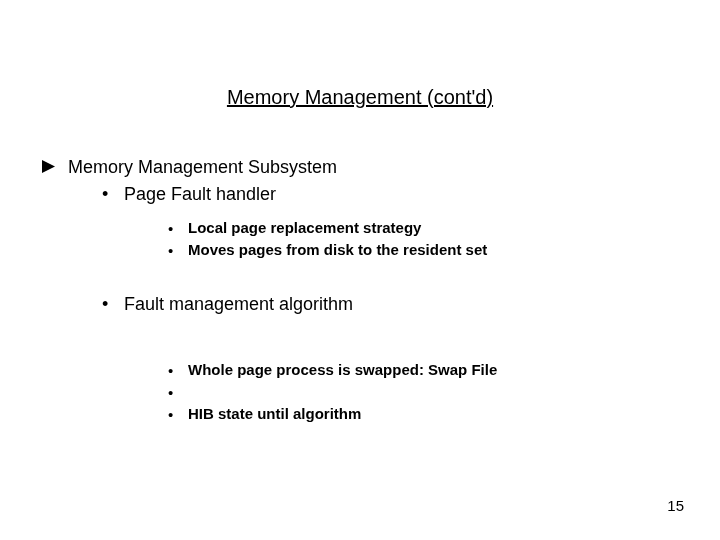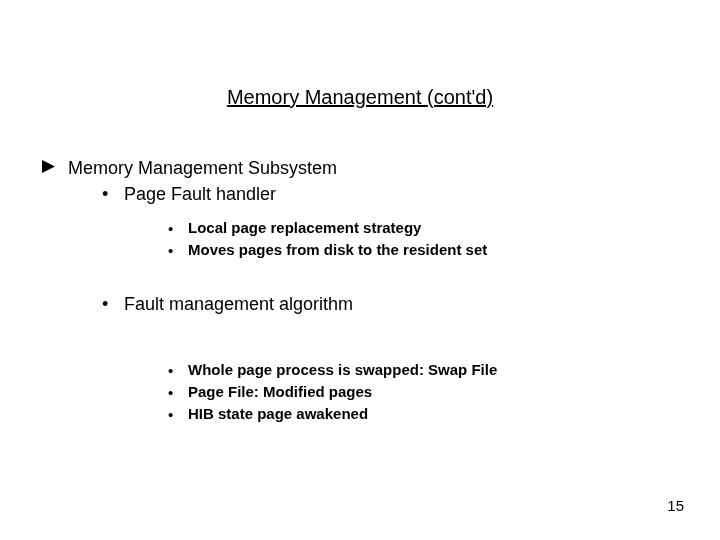--- a/index.html
+++ b/index.html
@@ -22,21 +22,21 @@
     }
     .title {
       text-align: center;
       font-size: 20px;
       font-weight: 400;
       text-decoration: underline;
       margin-bottom: 48px;
     }
     .level1 {
       display: flex;
-      align-items: center;
+      align-items: flex-start;
       font-size: 18px;
       margin-left: 2px;
       margin-bottom: 4px;
     }
     .level1 .arrow-bullet {
       width: 26px;
       flex-shrink: 0;
       font-size: 16px;
       line-height: 22px;
     }
@@ -129,21 +129,20 @@
 
 
   <div class="gap-sm"></div>
 
   <div class="level3">
     <span class="dot"></span>
     <span>Whole page process is swapped: Swap File</span>
   </div>
   <div class="level3">
     <span class="dot"></span>
-    <span>Page File: Modified pages</span>
   </div>
   <div class="level3">
     <span class="dot"></span>
-    <span>HIB state page awakened</span>
+    <span>HIB state until algorithm</span>
   </div>
 </div>
 
 <div class="page-number">15</div>
 
 </body></html>

